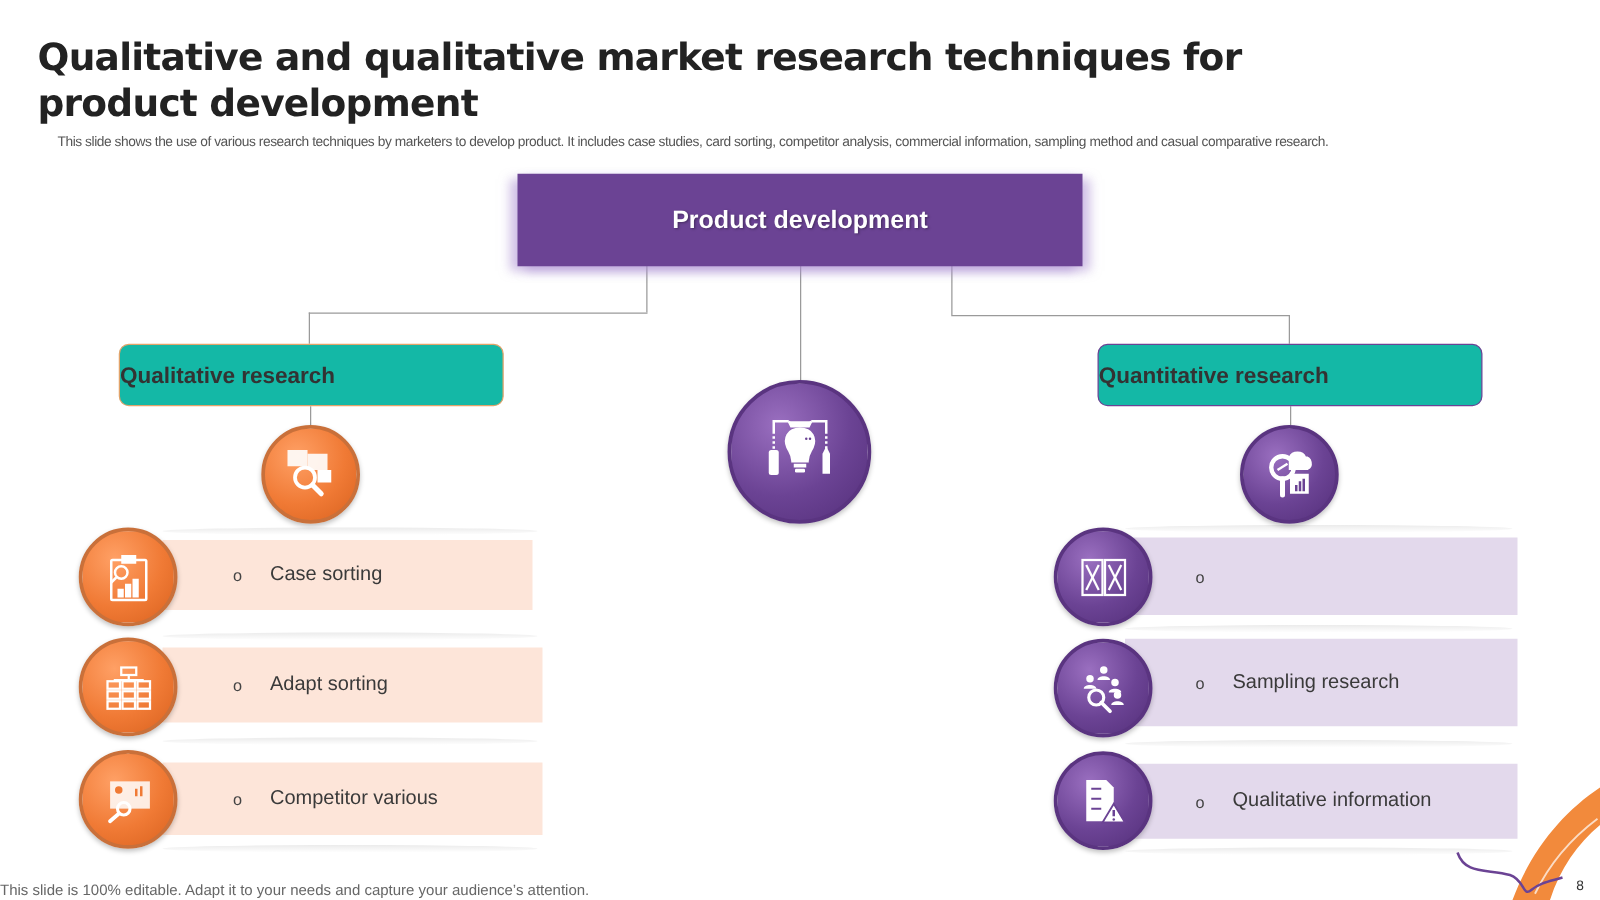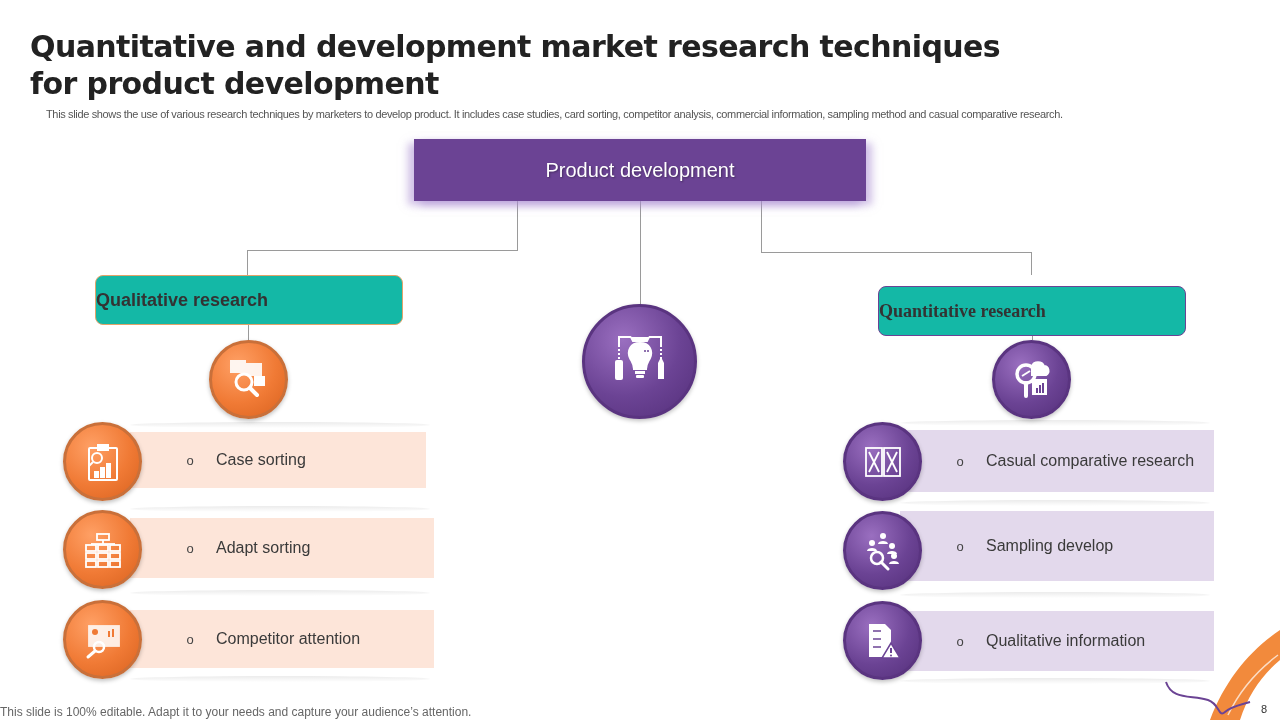--- a/index.html
+++ b/index.html
@@ -10,36 +10,36 @@
     position: absolute; left: 30px; top: 28px; width: 1000px;
     font-family: "DejaVu Sans", sans-serif; font-weight: bold;
     font-size: 30px; line-height: 37px; color: #222; letter-spacing: -0.6px;
   }
   .subtitle {
     position: absolute; left: 46px; top: 108px; width: 1240px;
     font-size: 11px; color: #555; letter-spacing: -0.35px; white-space: nowrap;
   }
 
   .root-box {
-    position: absolute; left: 414px; top: 139px; width: 452px; height: 62px;
-    background: #6b4394; color: #fff; font-weight: normal; font-size: 20px;
+    position: absolute; left: 414px; top: 139px; width: 452px; height: 74px;
+    background: #6b4394; color: #fff; font-weight: bold; font-size: 20px;
     display: flex; align-items: center; justify-content: center;
     box-shadow: -6px 4px 8px rgba(170,140,210,0.55), 6px 4px 8px rgba(170,140,210,0.55);
     text-shadow: 1px 1px 2px rgba(0,0,0,0.35);
   }
 
   .line { position: absolute; background: #9a9a9a; }
 
   .cat-box {
     position: absolute; height: 50px; border-radius: 8px; background: #14b8a6;
     display: flex; align-items: center; justify-content: flex-start;
     font-weight: bold; font-size: 18px; color: #333;
   }
   .cat-qual { left: 95px; top: 275px; width: 308px; border: 1px solid #e2a36a; }
-  .cat-quant { left: 878px; top: 286px; width: 308px; border: 1px solid #6b4394; font-family: Liberation Serif, serif; }
+  .cat-quant { left: 878px; top: 275px; width: 308px; border: 1px solid #6b4394; }
 
   .circle {
     position: absolute; border-radius: 50%;
     display: flex; align-items: center; justify-content: center;
     box-shadow: 0 2px 4px rgba(0,0,0,0.25);
   }
   .orange { background: radial-gradient(circle at 35% 30%, #ffa065 0%, #f07a35 55%, #d9621f 100%); border: 3px solid #c9703a; }
   .purple { background: radial-gradient(circle at 35% 30%, #9a6fc0 0%, #6b4394 55%, #542f7a 100%); border: 3px solid #5a3480; }
 
   .item-bar {
@@ -59,21 +59,21 @@
     position: absolute; left: 0; width: 1280px; top: 705px; text-align: left;
     font-size: 12px; color: #666;
   }
   .page-num { position: absolute; left: 1261px; top: 703px; font-size: 11px; color: #333; }
   .deco { position: absolute; left: 1150px; top: 620px; width: 130px; height: 100px; }
   svg { display: block; }
 </style>
 </head>
 <body>
 
-<div class="title">Quantitative and development market research techniques for product development</div>
+<div class="title">Qualitative and qualitative market research techniques for product development</div>
 <div class="subtitle">This slide shows the use of various research techniques by marketers to develop product. It includes case studies, card sorting, competitor analysis, commercial information, sampling method and casual comparative research.</div>
 
 <div class="line" style="left:517px; top:197px; width:1px; height:53px;"></div>
 <div class="line" style="left:247px; top:250px; width:271px; height:1px;"></div>
 <div class="line" style="left:247px; top:250px; width:1px; height:25px;"></div>
 <div class="line" style="left:640px; top:197px; width:1px; height:108px;"></div>
 <div class="line" style="left:761px; top:197px; width:1px; height:55px;"></div>
 <div class="line" style="left:761px; top:252px; width:271px; height:1px;"></div>
 <div class="line" style="left:1031px; top:252px; width:1px; height:23px;"></div>
 <div class="line" style="left:248px; top:325px; width:1px; height:15px;"></div>
@@ -147,21 +147,21 @@
       <rect x="27" y="23" width="10" height="6"></rect>
     <rect x="3" y="31" width="10" height="6"></rect>
       <rect x="15" y="31" width="10" height="6"></rect>
       <rect x="27" y="31" width="10" height="6"></rect>
   </svg>
 </div>
 
 <div class="shadow-strip" style="left:130px; top:590px; width:300px;"></div>
 <div class="item-bar o" style="left:130px; top:610px; width:304px; height:58px; padding-left:52px;">
   <span class="bullet">o</span>
-  <span>Competitor attention</span>
+  <span>Competitor various</span>
 </div>
 <div class="circle orange" style="left:63px; top:600px; width:79px; height:79px;">
   <svg width="40" height="40" viewBox="0 0 40 40" fill="none" stroke="#fff" stroke-width="1.8">
     <rect x="6" y="6" width="30" height="20" fill="#fff" opacity="0.85"></rect>
     <circle cx="12" cy="12" r="3" fill="#f07a35" stroke="none"></circle>
     <rect x="25" y="11" width="2" height="6" fill="#f07a35" stroke="none"></rect>
     <rect x="29" y="9" width="2" height="8" fill="#f07a35" stroke="none"></rect>
     <circle cx="16" cy="27" r="5" stroke="#fff" stroke-width="2.5"></circle>
     <line x1="12" y1="31" x2="5" y2="37" stroke-width="3" stroke-linecap="round"></line>
   </svg>
@@ -180,37 +180,36 @@
     <rect x="23" y="22" width="13" height="14" fill="#fff"></rect>
     <rect x="26" y="30" width="2" height="5" fill="#6b4394" stroke="none"></rect>
     <rect x="29" y="27" width="2" height="8" fill="#6b4394" stroke="none"></rect>
     <rect x="32" y="25" width="2" height="10" fill="#6b4394" stroke="none"></rect>
   </svg>
 </div>
 
 <div class="shadow-strip" style="left:900px; top:420px; width:310px;"></div>
 <div class="item-bar p" style="left:900px; top:430px; width:314px; height:62px; padding-left:52px;">
   <span class="bullet">o</span>
-  <span>Casual comparative research</span>
 </div>
 <div class="circle purple" style="left:843px; top:422px; width:79px; height:79px;">
   <svg width="40" height="40" viewBox="0 0 40 40" fill="none" stroke="#fff" stroke-width="1.8">
     <rect x="3" y="6" width="16" height="28"></rect>
     <rect x="21" y="6" width="16" height="28"></rect>
     <line x1="6" y1="10" x2="16" y2="30"></line>
       <line x1="16" y1="10" x2="6" y2="30"></line>
     <line x1="24" y1="10" x2="34" y2="30"></line>
       <line x1="34" y1="10" x2="24" y2="30"></line>
   </svg>
 </div>
 
 <div class="shadow-strip" style="left:900px; top:500px; width:310px;"></div>
 <div class="item-bar p" style="left:900px; top:511px; width:314px; height:70px; padding-left:52px;">
   <span class="bullet">o</span>
-  <span>Sampling develop</span>
+  <span>Sampling research</span>
 </div>
 <div class="circle purple" style="left:843px; top:511px; width:79px; height:79px;">
   <svg width="40" height="40" viewBox="0 0 40 40" fill="#fff" stroke="none">
     <circle cx="20" cy="5" r="3"></circle>
       <path d="M15 13 C15 9 25 9 25 13 Z"></path>
     <circle cx="9" cy="12" r="3"></circle>
       <path d="M4 20 C4 16 14 16 14 20 Z"></path>
     <circle cx="29" cy="15" r="3"></circle>
       <path d="M24 23 C24 19 34 19 34 23 Z"></path>
     <circle cx="31" cy="25" r="3"></circle>

